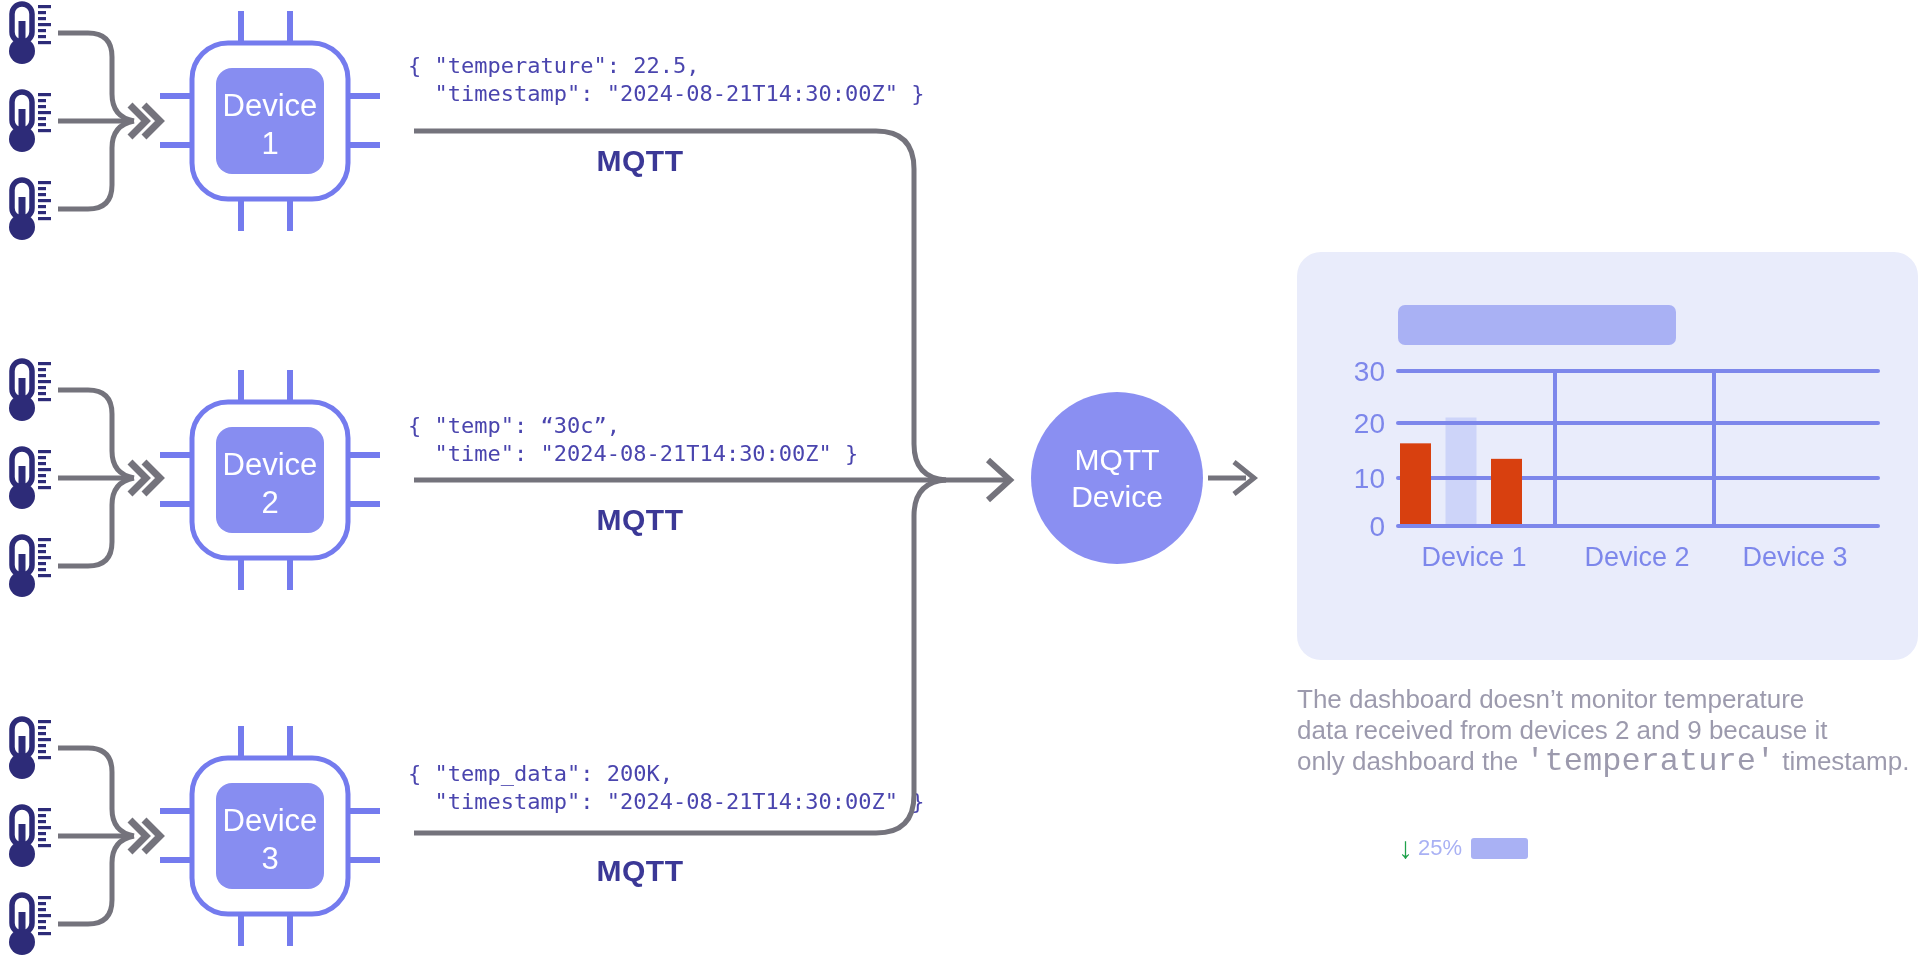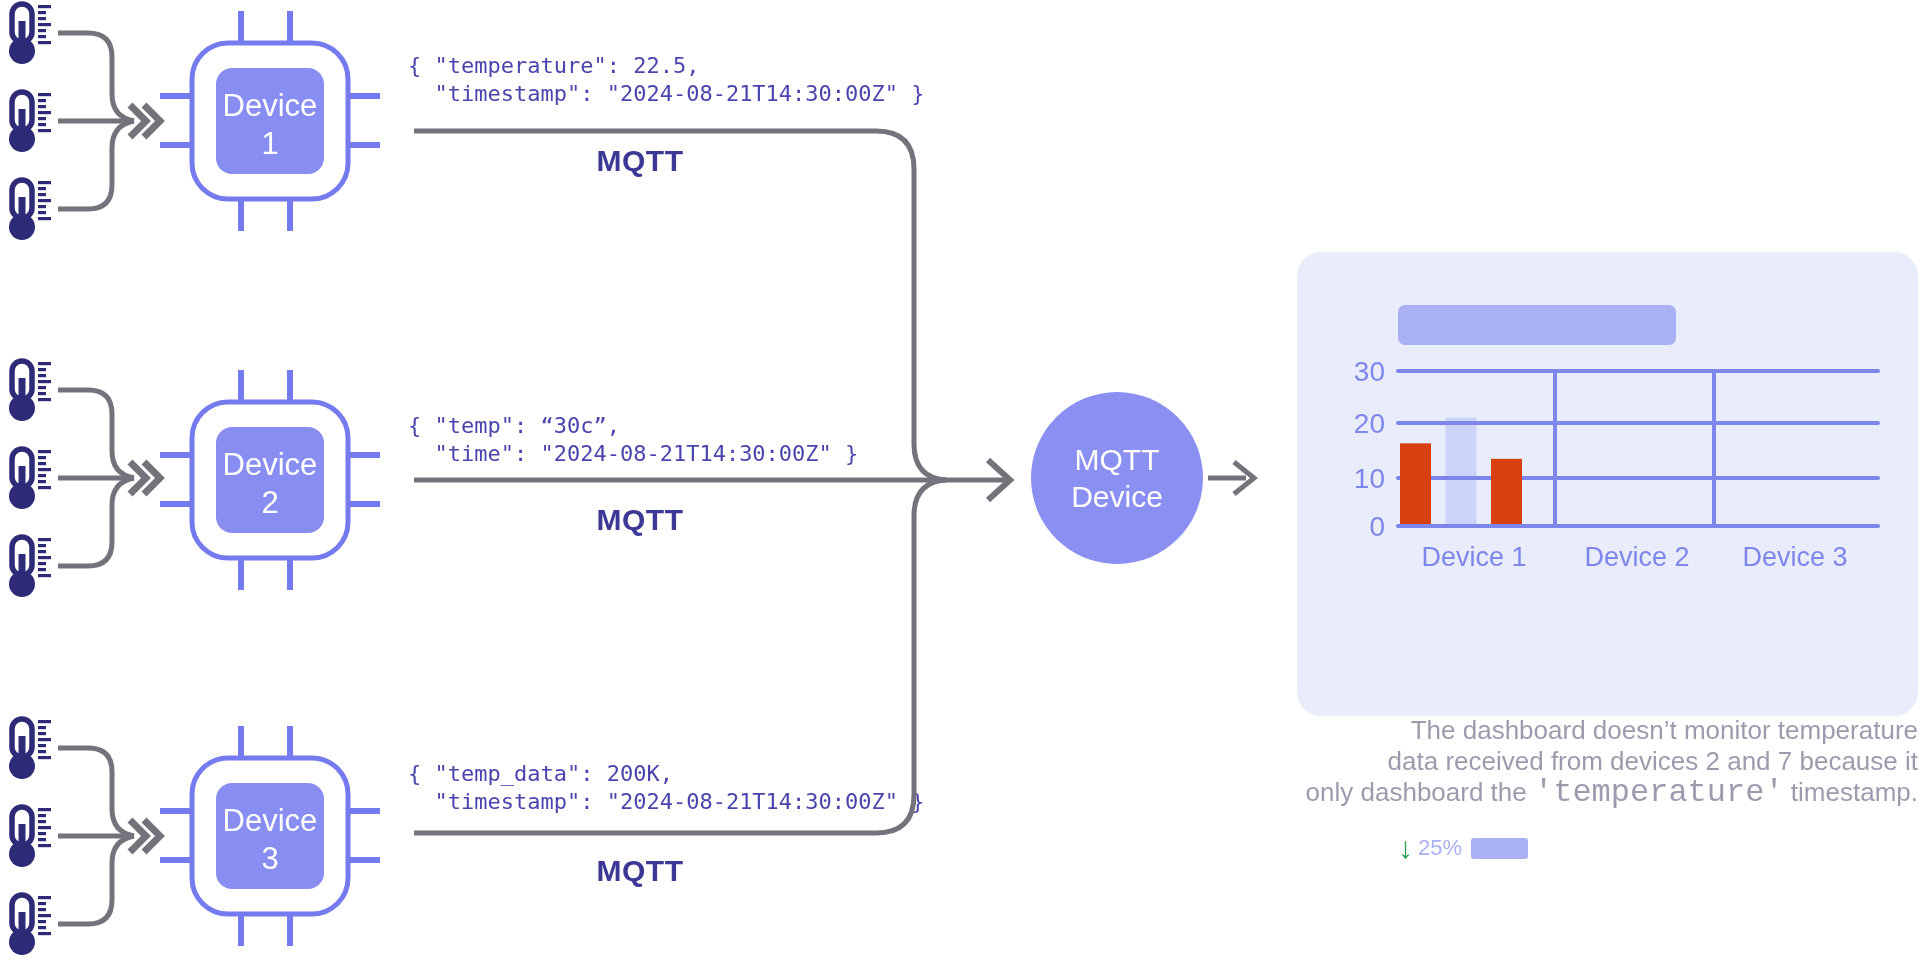--- a/index.html
+++ b/index.html
@@ -30,37 +30,37 @@
   .protocol-label{
     width:200px;text-align:center;font-size:30px;font-weight:700;
     color:var(--mqtt_label);letter-spacing:0.5px;
   }
   .broker{
     width:172px;height:172px;border-radius:50%;background:var(--broker_fill);
     display:flex;flex-direction:column;align-items:center;justify-content:center;
     color:#ffffff;font-size:30px;line-height:37px;
   }
   .card{
-    width:621px;height:464px;border-radius:24px;background:var(--card_bg);
+    width:621px;height:408px;border-radius:24px;background:var(--card_bg);
   }
   .title-placeholder{
     left:101px;top:53px;width:278px;height:40px;border-radius:7px;background:var(--accent_lavender);
   }
   .gridline{stroke:var(--chart_purple);stroke-width:4;stroke-linecap:round;}
   .tick-label{fill:var(--chart_purple);font-size:28px;font-family:"Liberation Sans",sans-serif;}
   .cat-label{fill:var(--chart_purple);font-size:27px;font-family:"Liberation Sans",sans-serif;text-anchor:middle;}
   .trend{
     left:101px;top:580px;display:flex;align-items:center;gap:5px;height:32px;
   }
   .trend-arrow{color:var(--trend_green);font-size:30px;font-weight:700;line-height:32px;}
   .trend-value{color:var(--accent_lavender);font-size:22px;line-height:32px;}
   .trend-rect{width:57px;height:21px;background:var(--accent_lavender);border-radius:3px;margin-left:4px;}
   .caption{
-    left:1297px;top:684px;width:621px;text-align:right;
-    font-size:26px;line-height:31px;color:var(--caption_color);margin-top:31px;
+    left:1297px;top:684px;width:621px;text-align:left;
+    font-size:26px;line-height:31px;color:var(--caption_color);
   }
   .caption code{
     font-family:Liberation Mono, monospace;font-size:32px;
   }
 </style>
 </head>
 <body>
 
 <div id="stage">
 
@@ -187,17 +187,17 @@
 
     <div class="abs trend">
       <span class="trend-arrow">↓</span>
       <span class="trend-value">25%</span>
       <div class="trend-rect"></div>
     </div>
   </div>
 
   <div class="abs caption">
     <span>The dashboard doesn’t monitor temperature</span><br>
-    <span>data received from devices 2 and 7 because it</span><br>
+    <span>data received from devices 2 and 9 because it</span><br>
     <span>only dashboard the </span><code>'temperature'</code><span> timestamp.</span>
   </div>
 
 </div>
 
 </body></html>

